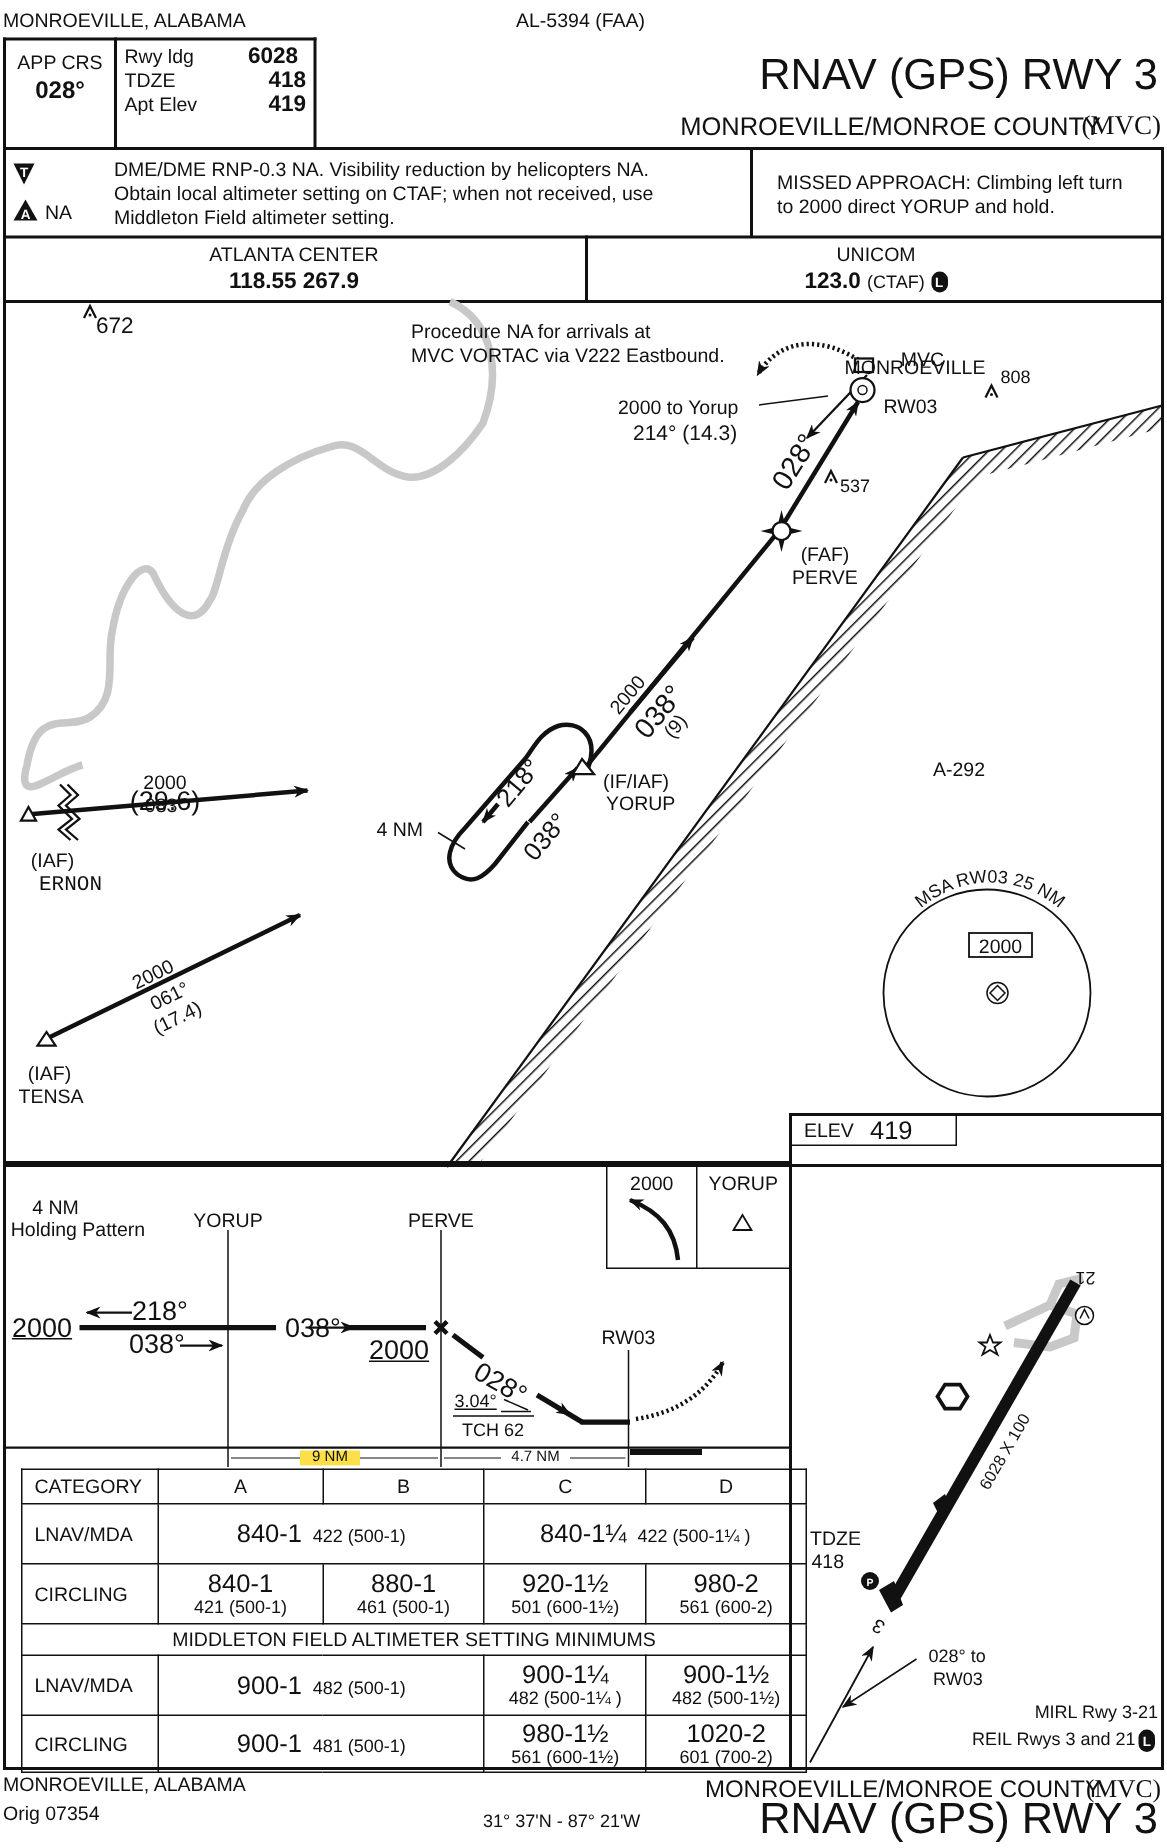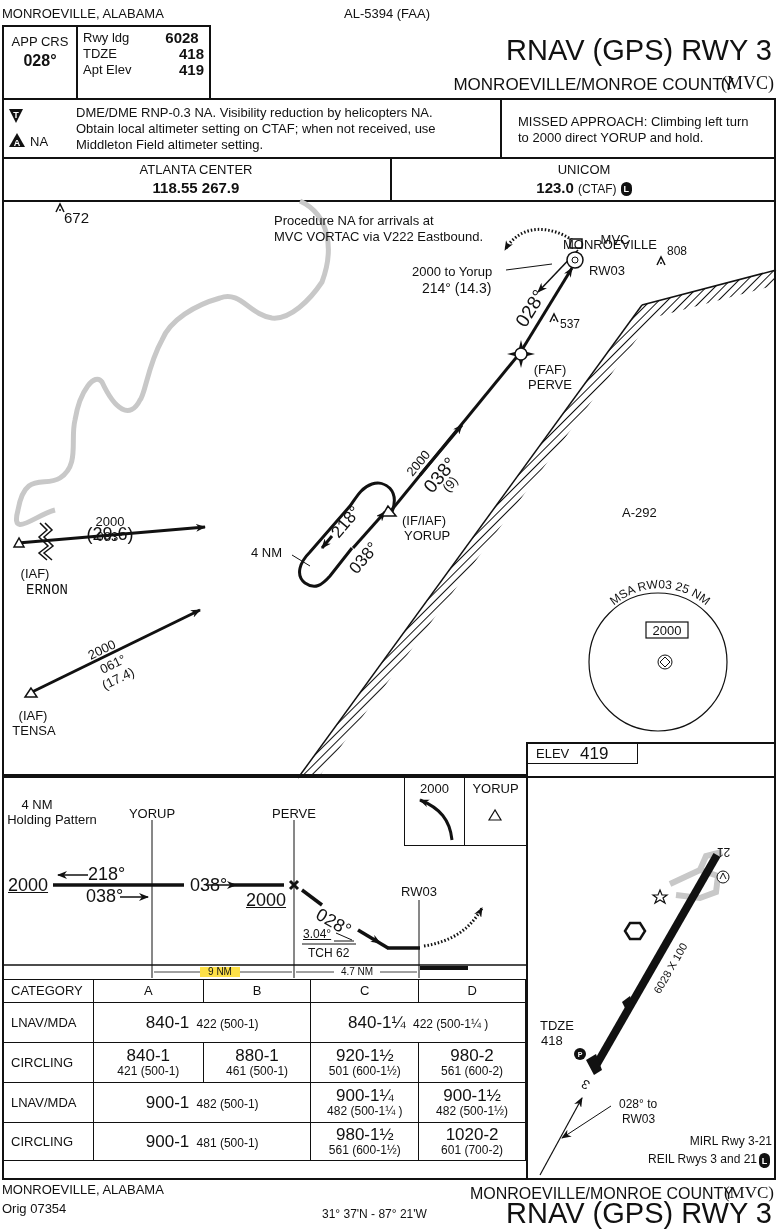--- a/index.html
+++ b/index.html
@@ -235,21 +235,21 @@
 <div class="t" style="left:88px;top:865px;font-size:18px;">218°</div>
 <div class="t" style="left:86px;top:887px;font-size:18px;">038°</div>
 <div class="t" style="left:190px;top:876px;font-size:18px;">038°</div>
 <div class="t" style="left:246px;top:891px;font-size:18px;text-decoration:underline;">2000</div>
 <div class="t" style="left:322px;top:905px;font-size:18px;transform:rotate(30deg);transform-origin:left top;">028°</div>
 <div class="t" style="left:303px;top:928px;font-size:12px;text-decoration:underline;">3.04°</div>
 <div class="t" style="left:308px;top:947px;font-size:12px;">TCH 62</div>
 <div class="t c" style="left:200px;top:967px;width:40px;font-size:10px;background:#fde047;">9 NM</div>
 <div class="t c" style="left:334px;top:967px;width:46px;font-size:10px;background:#fff;">4.7 NM</div>
 
-<table class="mins" style="left:2px;top:979px;width:524px;padding-left:28px;">
+<table class="mins" style="left:14px;top:979px;width:524px;padding-left:28px;">
   <colgroup>
       <col style="width:91px">
       <col style="width:110px">
       <col style="width:108px">
       <col style="width:108px">
       <col style="width:107px">
     </colgroup>
   <tbody>
       <tr style="height:23px;">
     <td class="lbl">CATEGORY</td>
@@ -275,20 +275,23 @@
         </td>
     <td>
           <div class="big">920-1½</div>
           <div class="sm">501 (600-1½)</div>
         </td>
     <td>
           <div class="big">980-2</div>
           <div class="sm">561 (600-2)</div>
         </td>
   </tr>
+  <tr style="height:21px;">
+    <td colspan="5">MIDDLETON FIELD ALTIMETER SETTING MINIMUMS</td>
+  </tr>
   <tr style="height:40px;">
     <td class="lbl">LNAV/MDA</td>
     <td colspan="2"><span class="big">900-1</span>&nbsp; <span class="sm">482 (500-1)</span></td>
     <td>
           <div class="big">900-1¼</div>
           <div class="sm">482 (500-1¼ )</div>
         </td>
     <td>
           <div class="big">900-1½</div>
           <div class="sm">482 (500-1½)</div>

